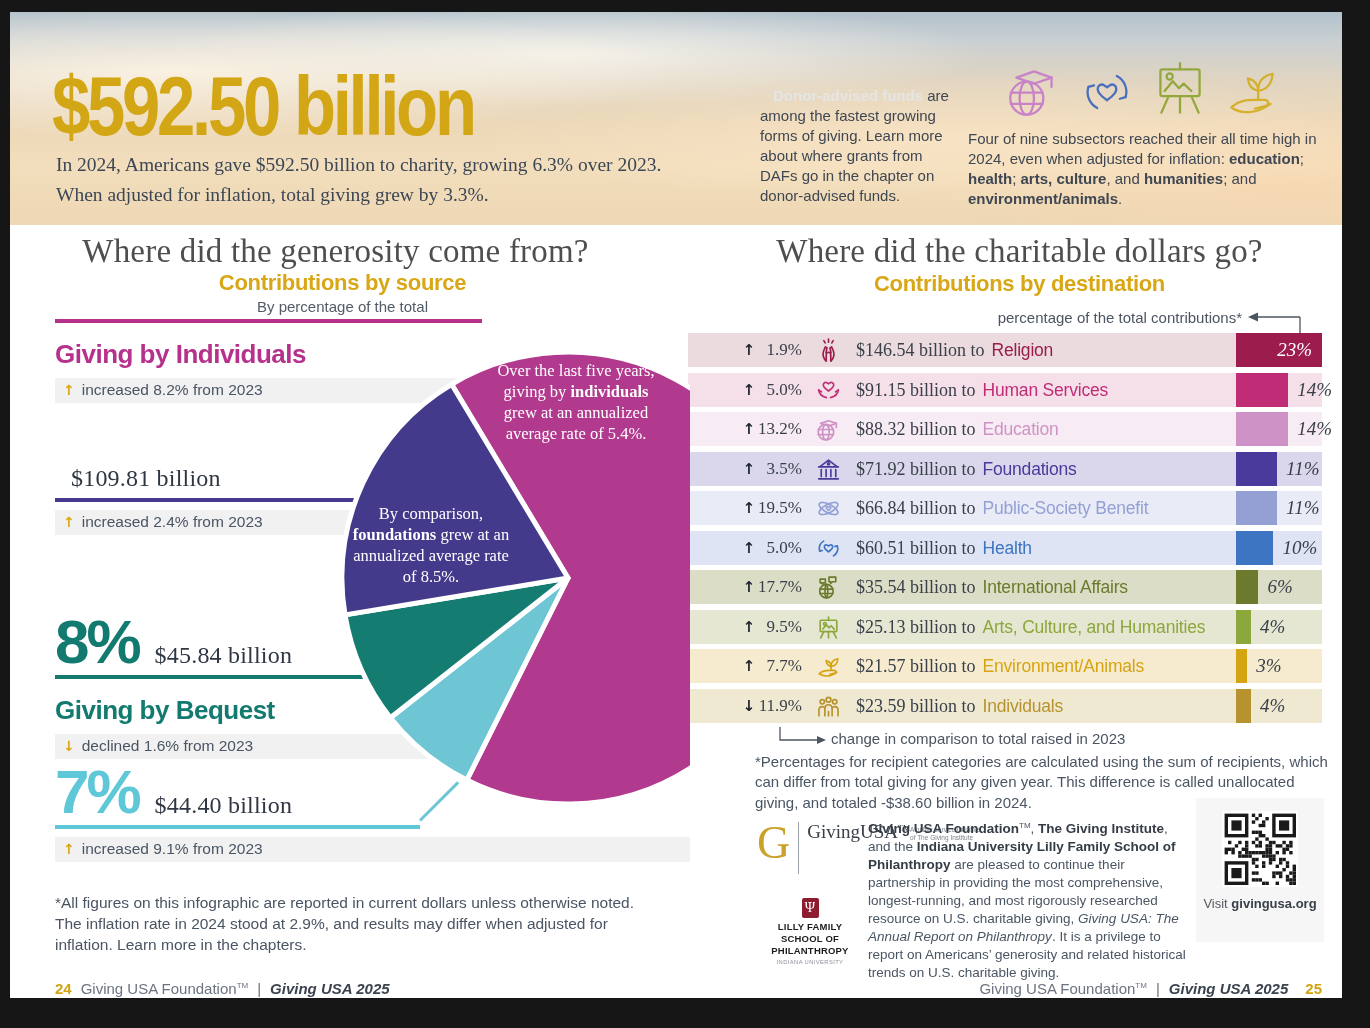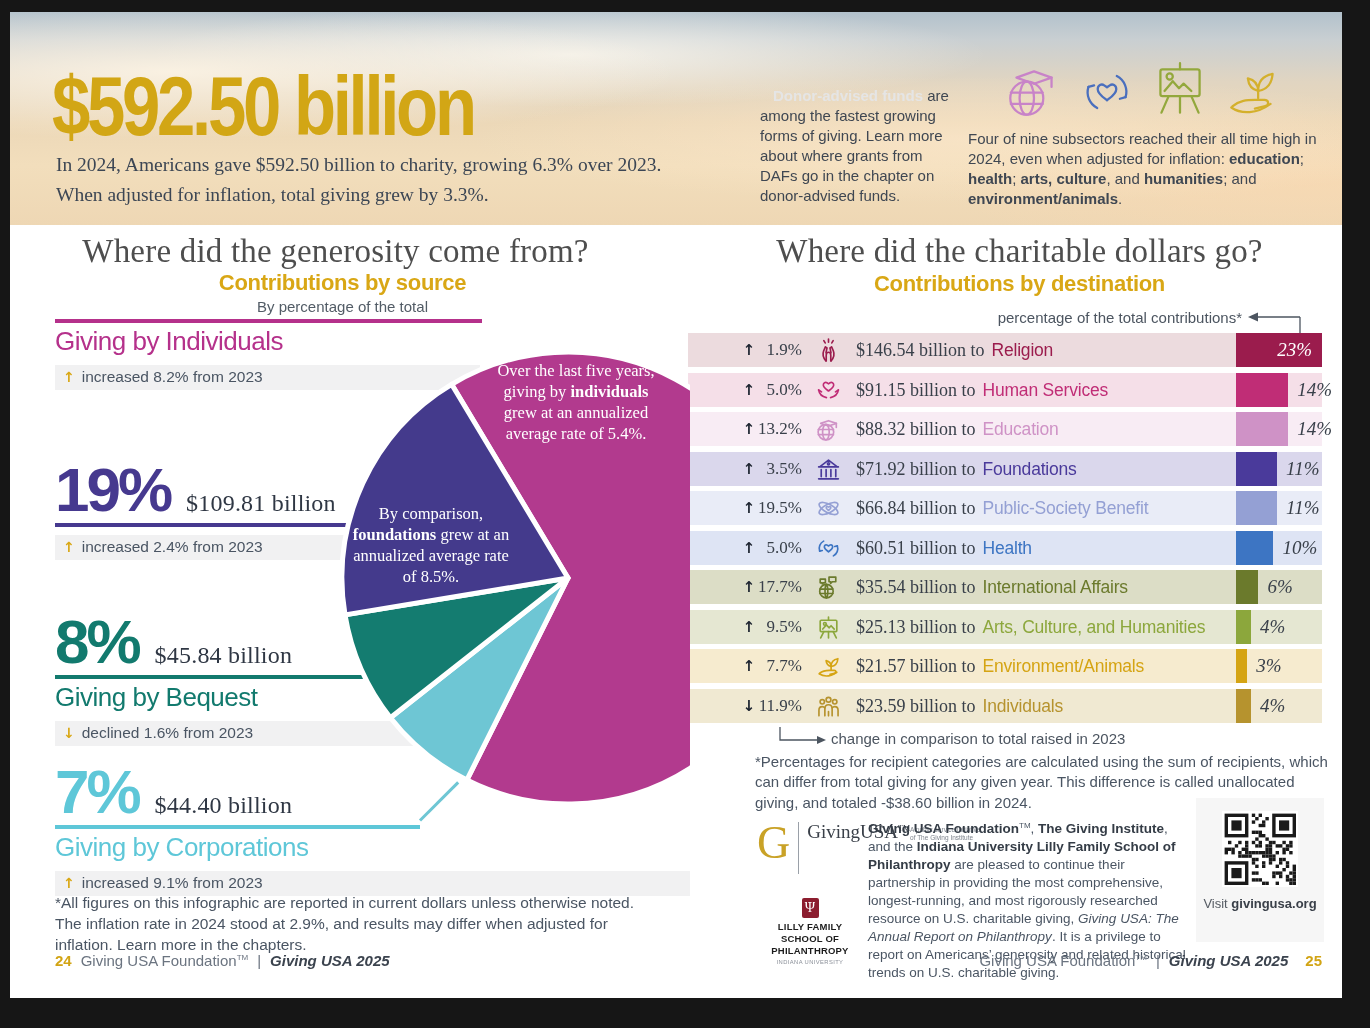--- a/index.html
+++ b/index.html
@@ -41,21 +41,21 @@
   .sec-head{font-family:"Liberation Serif",serif;font-size:33px;color:#4e4e4e;text-align:center;letter-spacing:.2px;}
   .sec-sub{font-weight:bold;font-size:22px;color:#d9a715;text-align:center;letter-spacing:-.3px;}
   .sec-note{font-size:15px;color:#525c66;text-align:center;}
 
   
   .src-block{left:55px;}
   .src-top{display:flex;align-items:baseline;}
   .src-pct{font-weight:800;font-size:62px;line-height:.82;letter-spacing:-3px;color:var(--c);}
   .src-amount{font-family:"Liberation Serif",serif;font-size:24px;color:#2f3744;margin-left:16px;letter-spacing:.2px;}
   .src-rule{height:3.5px;background:var(--c);margin-top:6px;}
-  .src-label{font-weight:normal;font-size:26px;letter-spacing:-.5px;color:var(--c);margin-top:3px;}
+  .src-label{font-weight:bold;font-size:26px;letter-spacing:-.5px;color:var(--c);margin-top:16px;}
   .src-change{
     margin-top:8px;background:#f1f1f2;height:25px;display:flex;align-items:center;
     gap:7px;padding-left:8px;box-sizing:border-box;font-size:15.5px;color:#4a5563;
   }
   .gold-arrow{color:#d9a714;font-weight:bold;font-family:"DejaVu Sans",sans-serif;font-size:14px;}
   .foot-note{font-size:15.5px;line-height:1.35;color:#4a5563;}
 
   
   .pie-svg{left:330px;top:340px;z-index:3;pointer-events:none;}
   .pie-callout{z-index:4;color:#fff;font-family:"Liberation Serif",serif;font-size:16.5px;line-height:1.28;text-align:center;}
@@ -100,21 +100,21 @@
   .lilly-l3{font-size:5.8px;color:#8a8f98;margin-top:2px;letter-spacing:.4px;}
   .partnership{left:868px;top:820px;width:320px;font-size:13.5px;line-height:1.33;color:#4a5563;}
   .partnership b{color:#343c46;}
   .qr-box{left:1196px;top:798px;width:128px;height:144px;background:#f6f6f6;display:flex;flex-direction:column;align-items:center;}
   .qr-box svg{margin-top:13px;}
   .qr-caption{margin-top:9px;font-size:13px;color:#555b63;}
   .qr-caption b{color:#3a4049;}
 
   
   .footer{top:952px;font-size:15px;color:#6b7480;display:flex;align-items:baseline;gap:9px;}
-  .footer .pg{font-weight:bold;color:#d2a414;}
+  .footer .pg{font-weight:bold;color:#d2a414;margin-top:28px;}
   .footer .rep{font-weight:bold;font-style:italic;color:#3b434e;}
   .footer sup{font-size:8px;}
   .footer-left{left:55px;}
   .footer-right{left:940px;width:382px;justify-content:flex-end;}
 
   .elbow-svg,.axis-arrow-svg{stroke:#4c5560;fill:none;stroke-width:1.3;}
   .elbow-svg polygon,.axis-arrow-svg polygon{fill:#4c5560;stroke:none;}
 </style>
 </head>
 <body>
@@ -174,21 +174,20 @@
   <div class="src-rule" style="width:427px;"></div>
   <div class="src-label">Giving by Individuals</div>
   <div class="src-change" style="width:425px;">
     <span class="gold-arrow">↑</span>
     <span>increased 8.2% from 2023</span>
   </div>
 </div>
 
 <div class="abs src-block" style="top: 465px; --c: #46398f;">
   <div class="src-top">
-    <span class="src-pct">19%</span>
     <span class="src-amount">$109.81 billion</span>
   </div>
   <div class="src-rule" style="width:392px;"></div>
   <div class="src-change" style="width:390px;">
     <span class="gold-arrow">↑</span>
     <span>increased 2.4% from 2023</span>
   </div>
 </div>
 
 <div class="abs src-block" style="top: 617px; --c: #127a6e;">
@@ -203,21 +202,20 @@
     <span>declined 1.6% from 2023</span>
   </div>
 </div>
 
 <div class="abs src-block" style="top: 767px; --c: #5ec7d8;">
   <div class="src-top">
     <span class="src-pct">7%</span>
     <span class="src-amount">$44.40 billion</span>
   </div>
   <div class="src-rule" style="width:365px;"></div>
-  <div class="src-label">Giving by Corporations</div>
   <div class="src-change" style="width:635px;">
     <span class="gold-arrow">↑</span>
     <span>increased 9.1% from 2023</span>
   </div>
 </div>
 
 <div class="abs connector"></div>
 
 <div class="abs foot-note" style="left:55px;top:893px;width:580px;">*All figures on this infographic are reported in current dollars unless otherwise noted. The inflation rate in 2024 stood at 2.9%, and results may differ when adjusted for inflation. Learn more in the chapters.</div>
 

